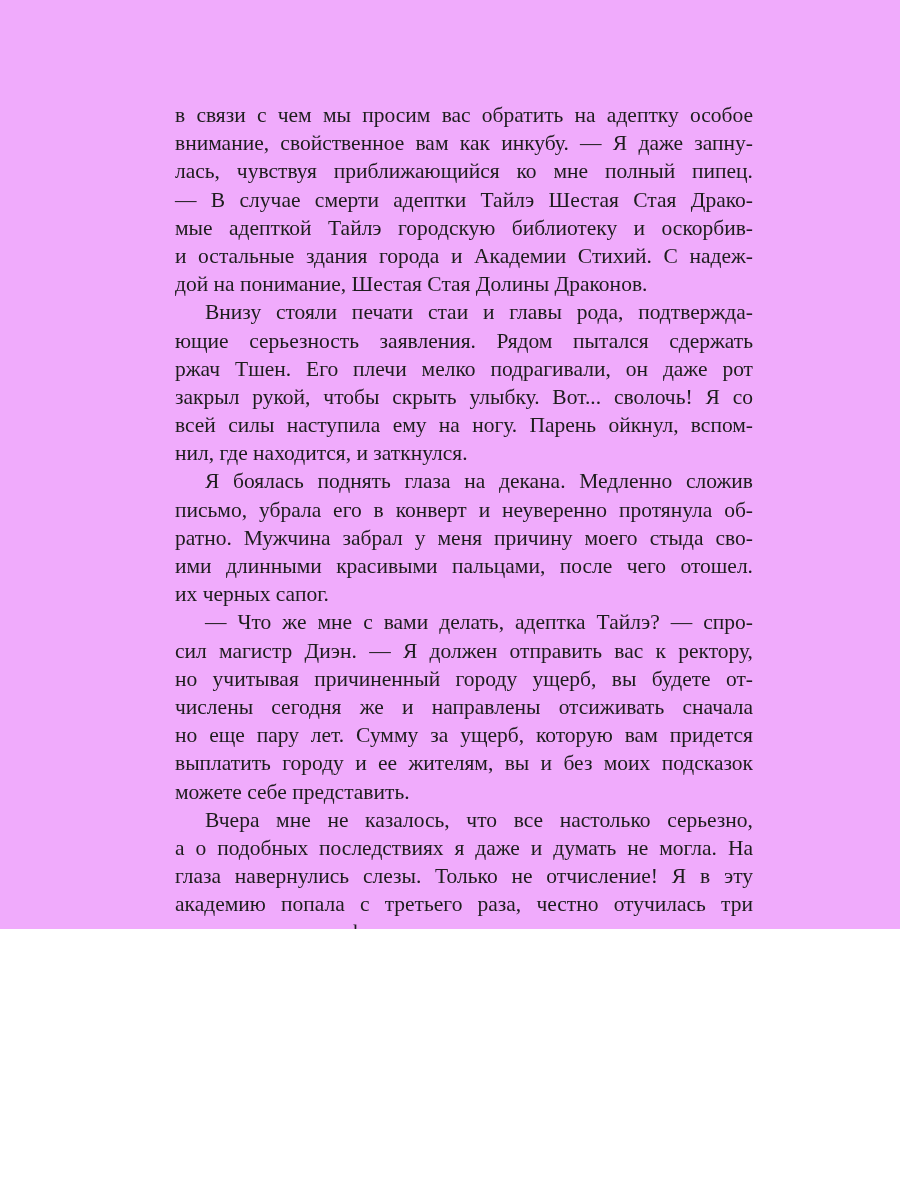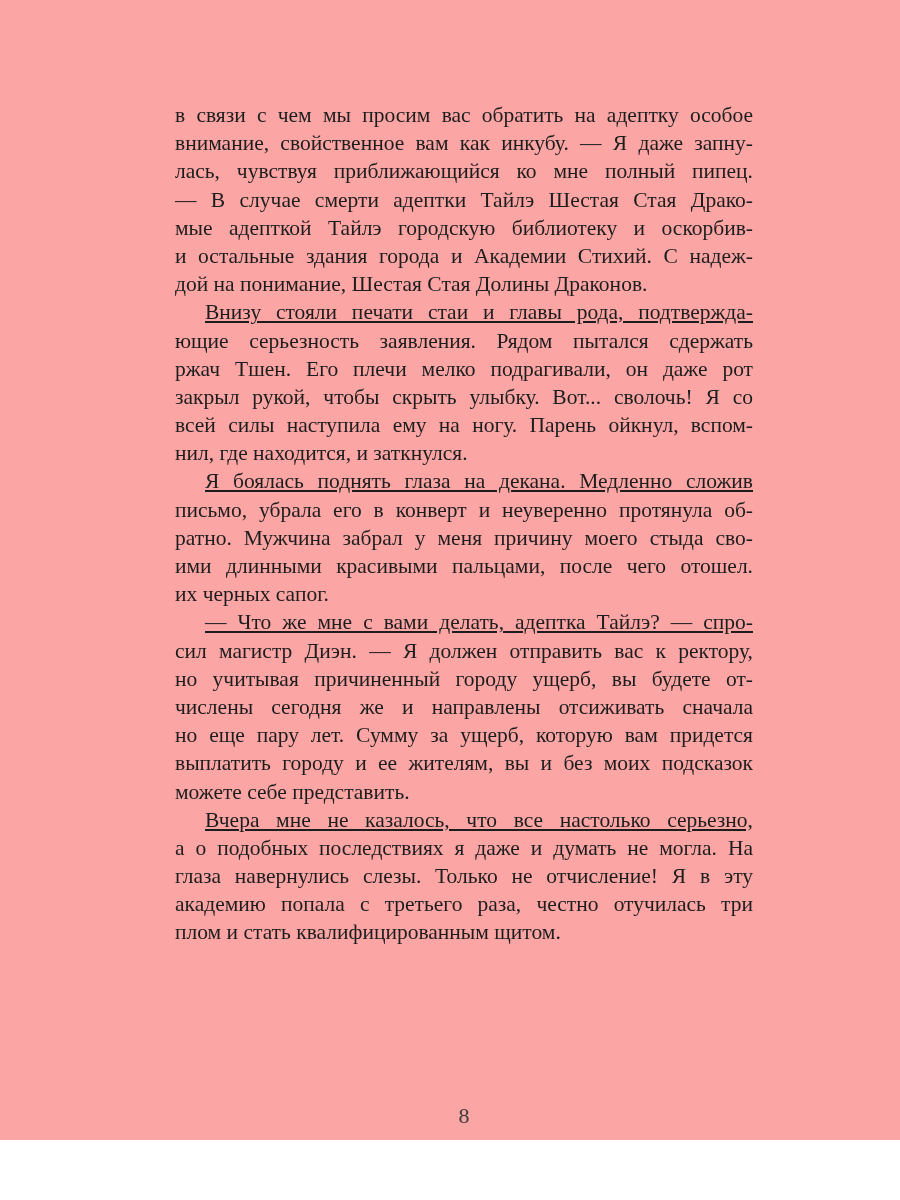--- a/index.html
+++ b/index.html
@@ -1,41 +1,41 @@
 <!DOCTYPE html>
 <html><head>
 <meta charset="utf-8">
 <style>
   html, body { margin: 0; padding: 0; }
   .page {
     position: relative;
     width: 900px;
-    height: 1140px;
-    background: #fca5a5;
+    height: 929px;
+    background: #f0abfc;
     overflow: hidden;
   }
   .text-block {
     position: absolute;
     left: 175px;
     top: 101px;
     width: 578px;
     font-family: "Liberation Serif", "DejaVu Serif", serif;
     font-size: 21.5px;
     line-height: 28.2px;
     color: #1d1d1d;
   }
   .paragraph { margin: 0; padding: 0; }
   .line {
     text-align: justify;
     text-align-last: justify;
     white-space: normal;
     height: 28.2px;
     overflow: visible;
   }
-  .line.indent { padding-left: 30px; text-decoration: underline; }
+  .line.indent { padding-left: 30px; }
   .line.end { text-align-last: left; }
   .page-number {
     position: absolute;
     left: 175px;
     top: 1103px;
     width: 578px;
     text-align: center;
     font-family: "Liberation Serif", "DejaVu Serif", serif;
     font-size: 22px;
     color: #3c3c3c;

